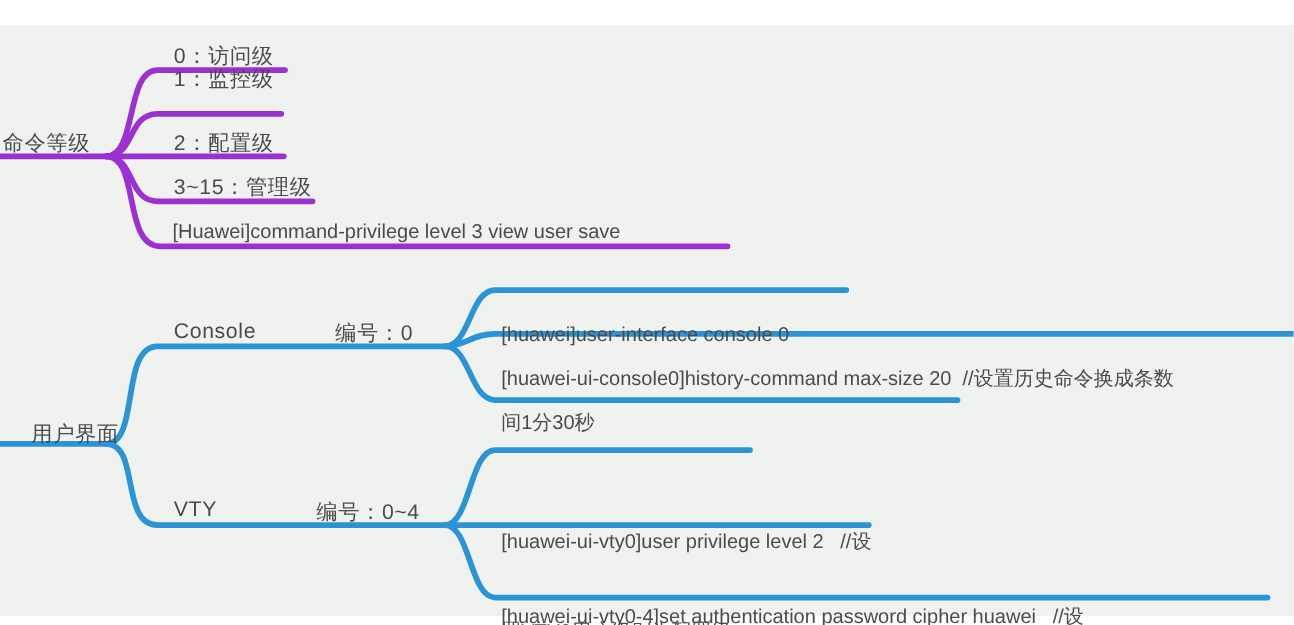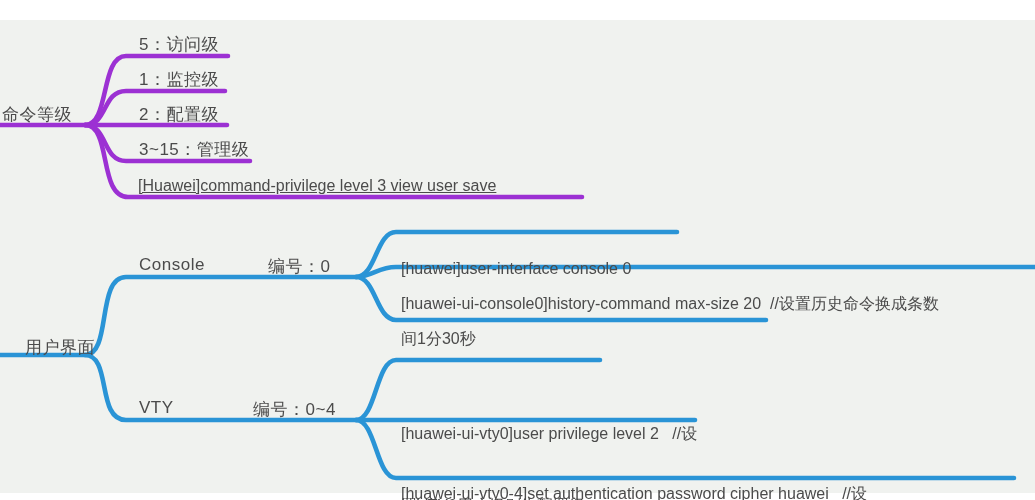--- a/index.html
+++ b/index.html
@@ -40,25 +40,25 @@
     <path class="b" d="M 356 277 C 376 277 376 232 396 232 L 677 232"></path>
     <path class="b" d="M 356 277 C 372 277 378 267 396 267 L 1035 267"></path>
     <path class="b" d="M 356 277 C 376 277 376 320 396 320 L 766 320"></path>
 
     <path class="b" d="M 356 420 C 376 420 376 360 396 360 L 600 360"></path>
     <path class="b" d="M 356 420 L 695 420"></path>
     <path class="b" d="M 356 420 C 376 420 376 478 396 478 L 1014 478"></path>
   </svg>
 
   <div class="label cn" style="left:2px; top:103px;">命令等级</div>
-  <div class="label cn" style="left:139px; top:33px;">5：访问级</div>
-  <div class="label cn" style="left:139px; top:68px;">1：监控级</div>
+  <div class="label cn" style="left:139px; top:33px;">0：访问级</div>
+  <div class="label cn" style="left:139px; top:52px;">1：监控级</div>
   <div class="label cn" style="left:139px; top:103px;">2：配置级</div>
   <div class="label cn" style="left:139px; top:138px;">3~15：管理级</div>
-  <div class="label cmd" style="left:138px; top:174px;text-decoration:underline;">[Huawei]command-privilege level 3 view user save</div>
+  <div class="label cmd" style="left:138px; top:174px;">[Huawei]command-privilege level 3 view user save</div>
 
   <div class="label cn" style="left:2px; top:336px;margin-left:23px;">用户界面</div>
 
   <div class="label cn" style="left:139px; top:255px;text-align:right;">Console</div>
   <div class="label cn" style="left:268px; top:255px;text-align:right;">编号：0</div>
 
   <div class="label cn" style="left:139px; top:398px;">VTY</div>
   <div class="label cn" style="left:253px; top:398px;">编号：0~4</div>
 
   <div class="label cmd" style="left:401px; top:209px;text-align:center;">

